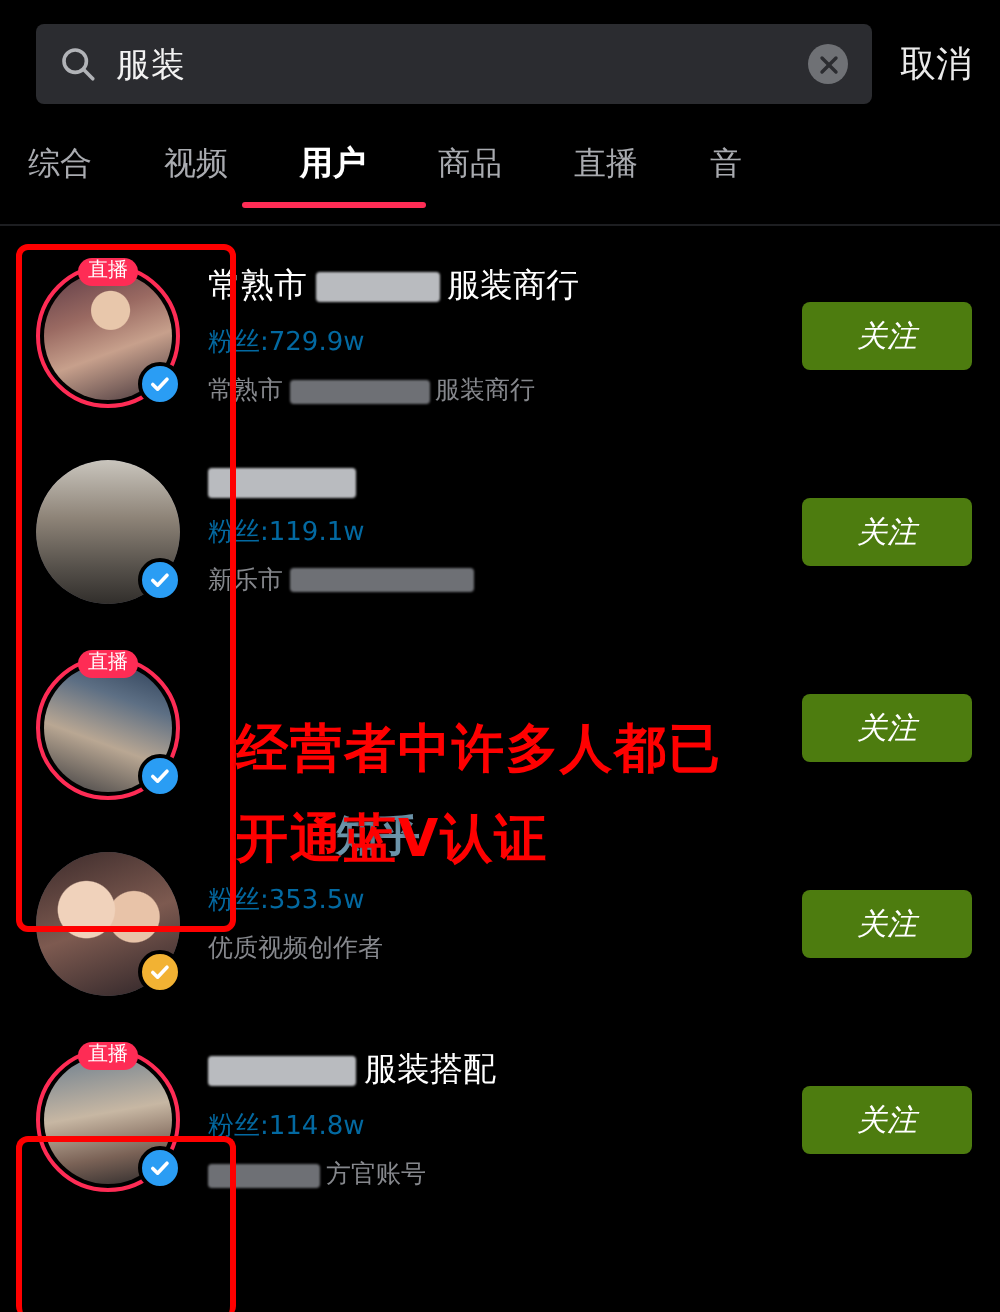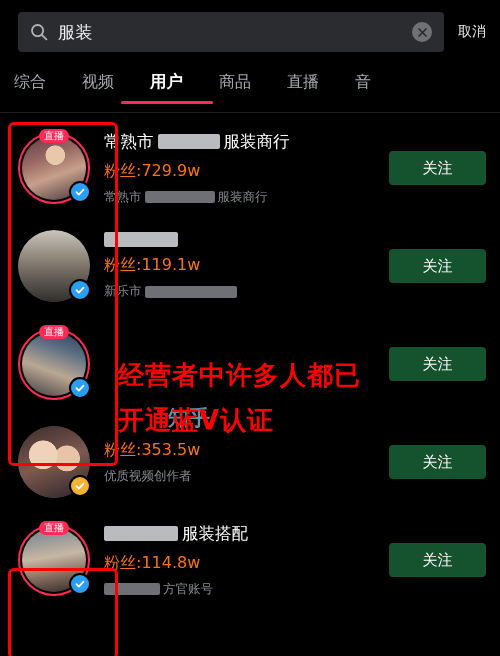--- a/index.html
+++ b/index.html
@@ -55,21 +55,21 @@
     border-radius: 50%;
     background: #6f7175;
     display: flex;
     align-items: center;
     justify-content: center;
     flex: 0 0 20px;
   }
   .clear-icon svg { display:block; }
   .cancel-btn {
     margin-left: 14px;
-    font-size: 14px;
+    font-size: 18px;
     color: #eaeaea;
     white-space: nowrap;
   }
 
   
   .tabs {
     display: flex;
     align-items: center;
     height: 44px;
     padding-left: 14px;
@@ -201,52 +201,53 @@
   }
   .name-line {
     display: flex;
     align-items: center;
     font-size: 16.5px;
     color: #fff;
     white-space: nowrap;
     margin-bottom: 8px;
   }
   .fans {
-    font-size: 16px;
-    color: #f97316;
+    font-size: 13px;
+    color: #0369a1;
     margin-bottom: 7px;
   }
   .sub {
     display: flex;
     align-items: center;
     font-size: 12.5px;
     color: #86888d;
     white-space: nowrap;
   }
   .blur {
     display: inline-block;
     background: #b9bbbf;
     border-radius: 2px;
     vertical-align: middle;
     filter: blur(0.4px);
   }
   .blur.dark { background: #6e7075; }
 
   .follow-btn {
     flex: 0 0 auto;
-    background: #14532d;
+    background: #4d7c0f;
     color: #fff;
     font-size: 15px;
     border-radius: 4px;
-    width: 97px;
+    width: 85px;
     height: 34px;
     display: flex;
     align-items: center;
     justify-content: center;
     margin-left: 10px;
+    font-style: italic;
   }
 
   
   .annot-box {
     position: absolute;
     border: 3px solid #ff0000;
     border-radius: 6px;
     pointer-events: none;
     z-index: 20;
   }

